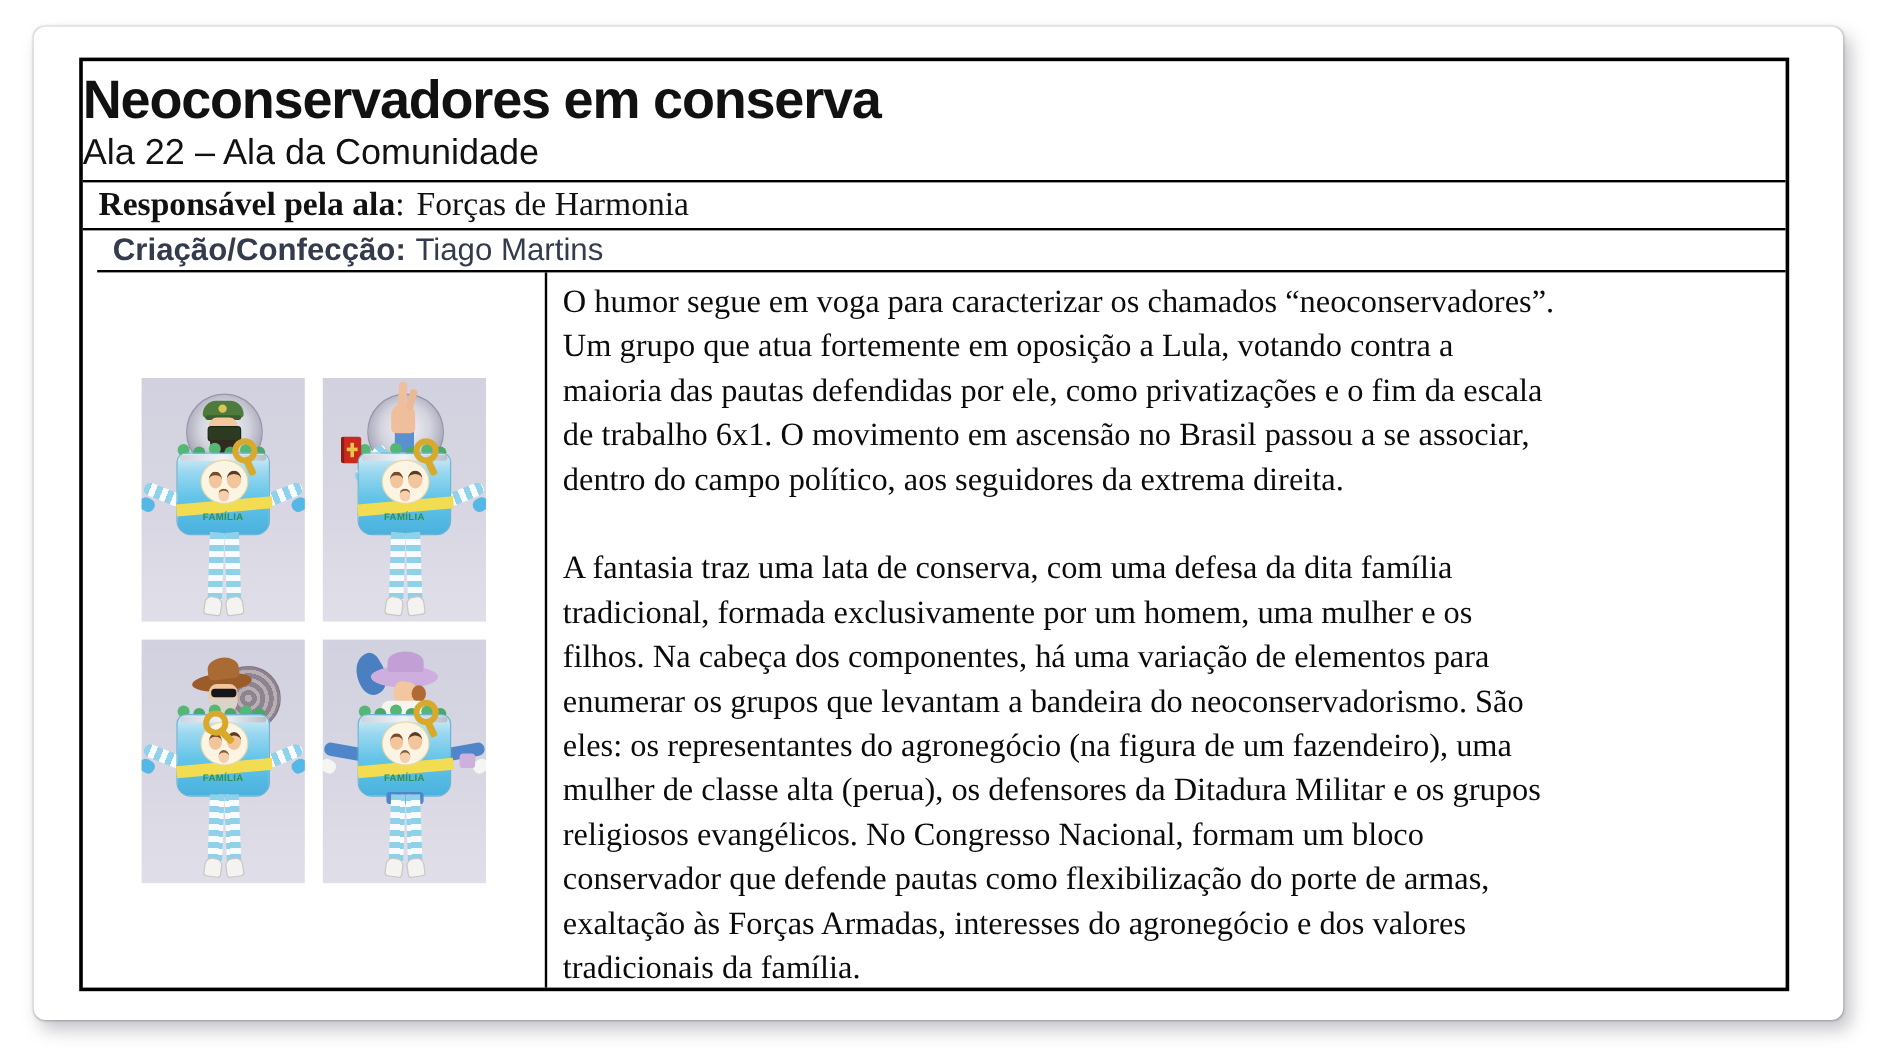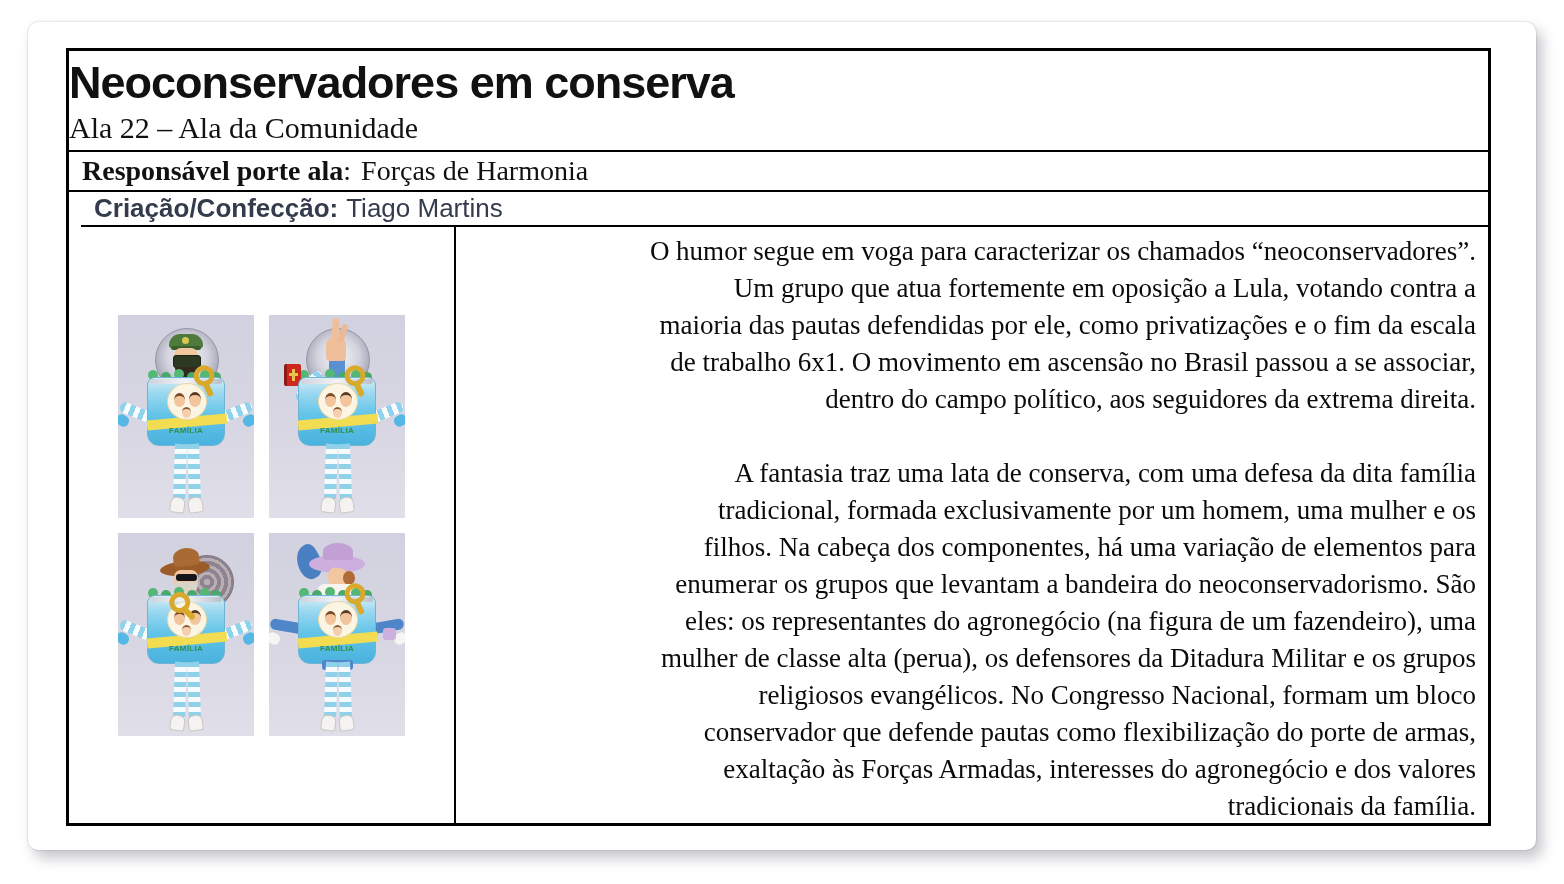--- a/index.html
+++ b/index.html
@@ -16,21 +16,21 @@
     position:absolute;left:38px;top:26px;width:1425px;height:778px;
     border:3px solid #000;box-sizing:border-box;display:flex;flex-direction:column;
     background:#fff;
   }
   .row-header{height:99px;border-bottom:2px solid #000;text-align:left;flex:none;}
   .doc-title{
     font-weight:bold;font-size:45px;letter-spacing:-1px;line-height:50px;margin-top:7px;
     font-family:"Liberation Sans",sans-serif;
   }
   .doc-subtitle{
-    font-family:Liberation Serif, serif;font-size:30px;line-height:36px;margin-top:2px;
+    font-family:Liberation Sans, sans-serif;font-size:30px;line-height:36px;margin-top:2px;
   }
   .row-resp{
     height:38px;border-bottom:2px solid #000;flex:none;display:flex;align-items:center;
     padding-left:13px;font-family:"Liberation Serif",serif;font-size:28px;
   }
   .row-resp .lbl{font-weight:bold;}
   .row-resp .val{margin-left:10px;}
   .row-cria{
     height:33px;border-bottom:2px solid #000;flex:none;display:flex;align-items:center;
     padding-left:13px;font-family:"Liberation Sans",sans-serif;font-size:26px;color:#333b4c;margin-left:12px;
@@ -39,21 +39,21 @@
   .row-cria .val{margin-left:8px;}
   .row-main{flex:1;display:flex;min-height:0;}
   .cell-photos{
     width:387px;flex:none;border-right:2px solid #000;box-sizing:border-box;
     display:flex;align-items:center;justify-content:center;
   }
   .cell-text{
     flex:1;padding:6px 12px 0 13px;font-family:"Liberation Serif",serif;
     font-size:27px;line-height:37px;color:#0b0b0b;
   }
-  .para{white-space:pre-line;margin:0;text-align:right;}
+  .para{white-space:pre-line;margin:0;}
   .para.first{margin-bottom:37px;}
 
   
   .photo-grid{display:grid;grid-template-columns:136px 136px;grid-auto-rows:203px;gap:15px;background:#fff;}
   .photo{position:relative;width:136px;height:203px;overflow:hidden;
     background:linear-gradient(180deg,#d2d1df 0%,#d7d6e2 55%,#e0dfe9 100%);}
   .photo *{position:absolute;}
 
   
   .lid{left:37px;top:13px;width:62px;height:62px;border-radius:50%;
@@ -135,21 +135,21 @@
 
 <div class="card">
   <div class="doc-table">
 
     <div class="row-header">
       <div class="doc-title">Neoconservadores em conserva</div>
       <div class="doc-subtitle">Ala 22 – Ala da Comunidade</div>
     </div>
 
     <div class="row-resp">
-      <span class="lbl">Responsável porte ala</span>
+      <span class="lbl">Responsável pela ala</span>
         <span>:</span>
       <span class="val">Forças de Harmonia</span>
     </div>
 
     <div class="row-cria">
       <span class="lbl">Criação/Confecção:</span>
       <span class="val">Tiago Martins</span>
     </div>
 
     <div class="row-main">

